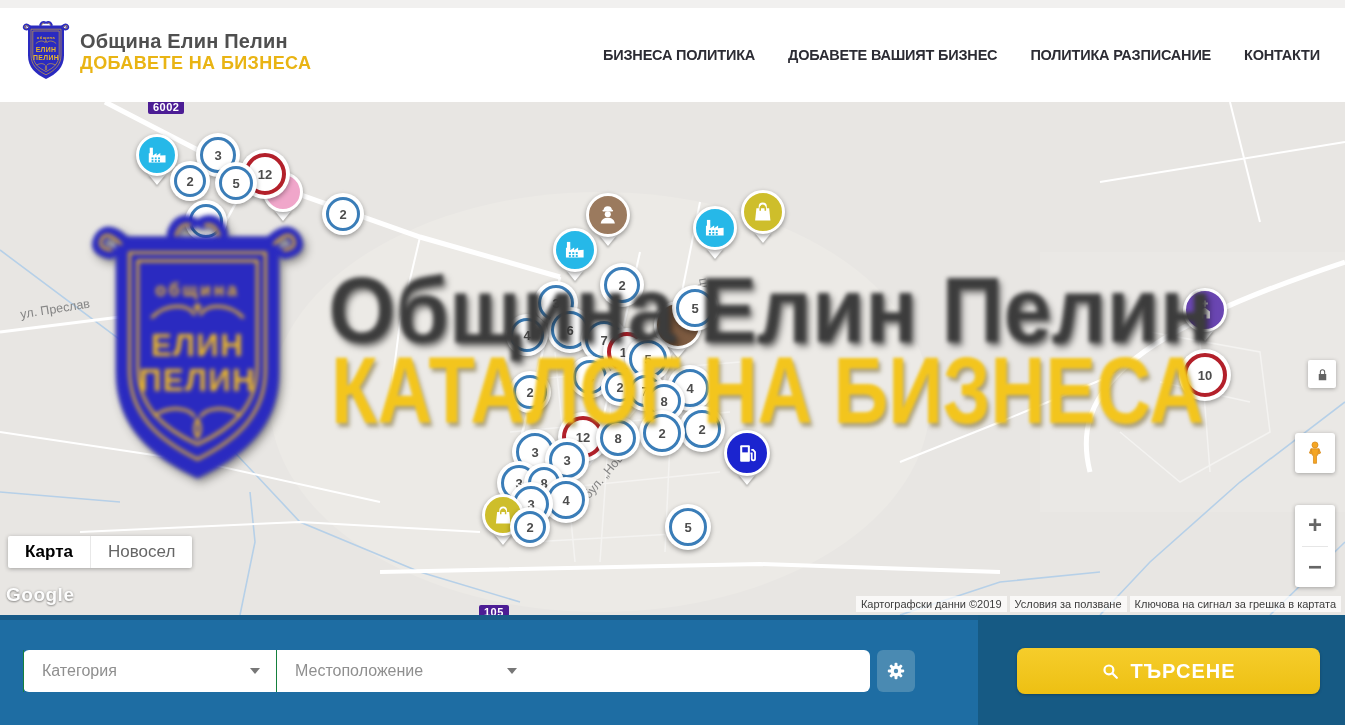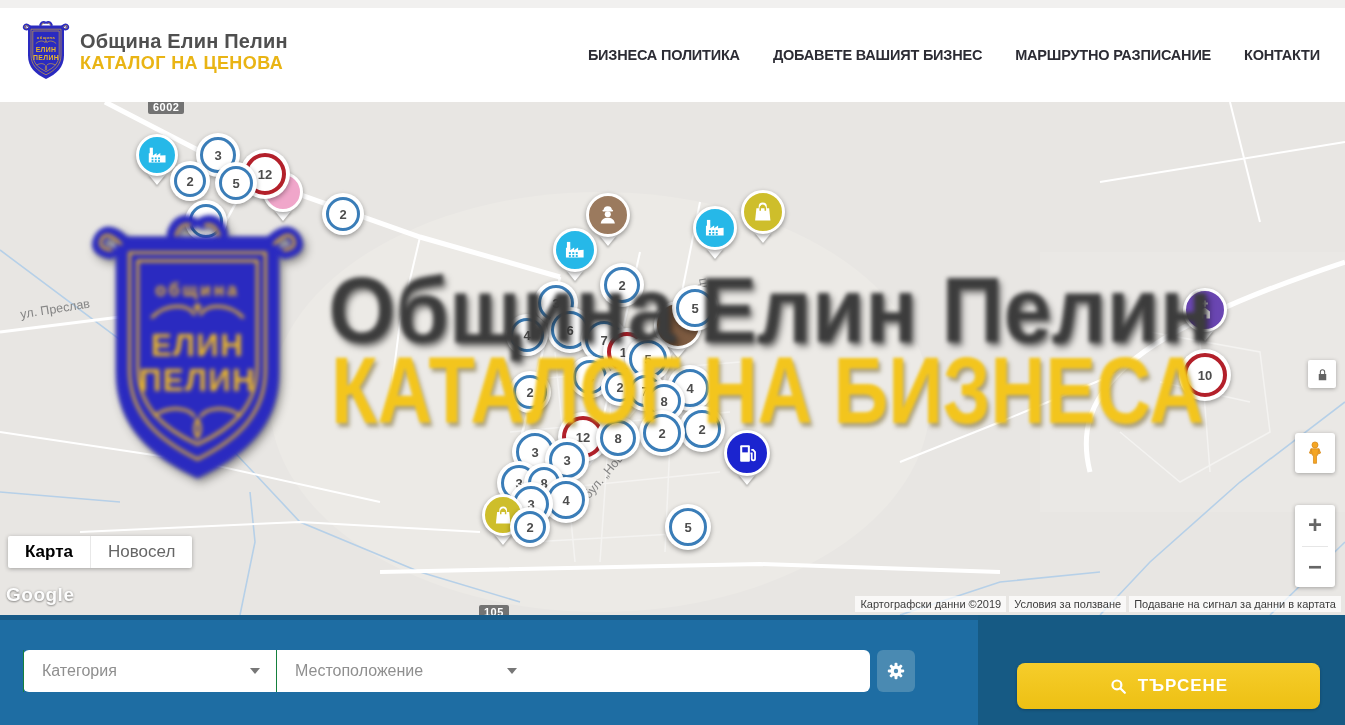--- a/index.html
+++ b/index.html
@@ -18,21 +18,21 @@
   .brand-subtitle{font-size:18px;font-weight:700;color:#e9b414;letter-spacing:.4px;}
   .nav{position:absolute;right:25px;top:0;height:94px;display:flex;align-items:center;gap:33px;}
   .nav a{font-size:14.5px;font-weight:700;color:#2c2c34;text-decoration:none;letter-spacing:-0.2px;white-space:nowrap;}
   
   .map{position:absolute;left:0;top:102px;width:1345px;height:513px;background:#e8e6e3;overflow:hidden;}
   .map-canvas{position:absolute;inset:0;z-index:0;}
   .street{position:absolute;z-index:1;font-size:12.5px;color:#858585;white-space:nowrap;}
   .street-preslav{left:20px;top:200px;transform:rotate(-9deg);}
   .street-novosel{left:586px;top:388px;transform:rotate(-50deg);transform-origin:left center;}
   .street-tsi{left:697px;top:176px;transform:rotate(80deg);color:#8a8a8a;}
-  .badge{position:absolute;z-index:1;background:#737373;color:#fff;font-size:11px;font-weight:700;
+  .badge{position:absolute;z-index:1;background:#4c1d95;color:#fff;font-size:11px;font-weight:700;
          padding:1px 5px;border-radius:2px;letter-spacing:.5px;}
   .badge-6002{left:148px;top:-2px;}
   .badge-105{left:479px;top:463px;margin-top:40px;}
   .markers{position:absolute;inset:0;z-index:2;}
   .marker{position:absolute;}
   .cluster{background:#fff;border-radius:50%;box-shadow:0 2px 5px rgba(0,0,0,.35);padding:4px;box-sizing:border-box;}
   .cluster .ring{width:100%;height:100%;border-radius:50%;border:3px solid #3a7db8;box-sizing:border-box;
     display:flex;align-items:center;justify-content:center;font-size:13px;font-weight:700;color:#4d4d4d;}
   .cluster .ring.red{border-color:#b3202a;border-width:4px;}
   .pin-circle{position:absolute;inset:0;border-radius:50%;border:3px solid #fff;box-sizing:border-box;
@@ -87,23 +87,23 @@
   .seg-select{border-left:1px solid #15803d;box-sizing:border-box;cursor:pointer;}
   .seg-category{width:253px;}
   .seg-location{width:257px;}
   .seg-select .val{margin-left:18px;font-size:16px;color:#8f8f8f;}
   .caret{position:absolute;right:16px;top:50%;margin-top:-3px;width:0;height:0;
     border-left:5.5px solid transparent;border-right:5.5px solid transparent;border-top:6px solid #777;}
   .gear-btn{position:absolute;left:877px;top:35px;width:38px;height:42px;background:#4a8ab2;border:none;
     border-radius:6px;cursor:pointer;display:flex;align-items:center;justify-content:center;}
   .gear-btn svg{width:22px;height:22px;}
   .search-btn{position:absolute;left:1017px;top:33px;width:303px;height:46px;border:none;border-radius:8px;
-    background:linear-gradient(#f6cd2b,#edc013);color:#fff;font-size:17px;font-weight:700;letter-spacing:1px;
+    background:linear-gradient(#f6cd2b,#edc013);color:#fff;font-size:20px;font-weight:700;letter-spacing:1px;
     cursor:pointer;display:flex;align-items:center;justify-content:center;gap:10px;
-    font-family:"Liberation Sans",sans-serif;box-shadow:0 1px 3px rgba(0,0,0,.25);margin-top:15px;}
+    font-family:"Liberation Sans",sans-serif;box-shadow:0 1px 3px rgba(0,0,0,.25);}
   .search-btn svg{width:19px;height:19px;}
 </style>
 </head>
 <body>
 
 <div class="top-strip"></div>
 
 <div class="header">
   <div class="brand">
     <div class="brand-shield" id="logo-shield"><svg viewBox="0 0 160 212">
@@ -125,27 +125,27 @@
             <path d="M80 152 c-3 6 -3 10 0 14 c3 -4 3 -8 0 -14"></path>
           </g>
           <g fill="#e8b52b" font-family="Liberation Sans, sans-serif" font-weight="bold" text-anchor="middle">
             <text x="80" y="62" font-size="13" letter-spacing="2">община</text>
             <text x="80" y="106" font-size="23" letter-spacing="1">ЕЛИН</text>
             <text x="80" y="132" font-size="23" letter-spacing="1">ПЕЛИН</text>
           </g>
         </svg></div>
     <div class="brand-text">
       <div class="brand-title">Община Елин Пелин</div>
-      <div class="brand-subtitle">КАТАЛОГ НА ЦЕНОВА</div>
+      <div class="brand-subtitle">ДОБАВЕТЕ НА БИЗНЕСА</div>
     </div>
   </div>
   <div class="nav">
     <a href="#">БИЗНЕСА ПОЛИТИКА</a>
     <a href="#">ДОБАВЕТЕ ВАШИЯТ БИЗНЕС</a>
-    <a href="#">МАРШРУТНО РАЗПИСАНИЕ</a>
+    <a href="#">ПОЛИТИКА РАЗПИСАНИЕ</a>
     <a href="#">КОНТАКТИ</a>
   </div>
 </div>
 
 <div class="map">
   <svg class="map-canvas" viewBox="0 0 1345 513" preserveAspectRatio="none">
     <rect width="1345" height="513" fill="#e8e6e3"></rect>
     <ellipse cx="600" cy="300" rx="330" ry="210" fill="#eceae6"></ellipse>
     <rect x="1040" y="150" width="305" height="260" fill="#eae8e5"></rect>
     <g stroke="#b6d0e8" stroke-width="1.6" fill="none">
@@ -508,21 +508,21 @@
   <div class="maptype">
     <div class="sel">Карта</div>
     <div class="unsel">Новосел</div>
   </div>
 
   <div class="google-logo">Google</div>
 
   <div class="attrib">
     <span>Картографски данни ©2019</span>
     <span>Условия за ползване</span>
-    <span>Подаване на сигнал за данни в картата</span>
+    <span>Ключова на сигнал за грешка в картата</span>
   </div>
 
   <button class="ctl ctl-lock">
     <svg viewBox="0 0 24 24">
       <path fill="#636363" d="M12 3.5a4.3 4.3 0 0 1 4.3 4.3V11H18v10H6V11h1.7V7.8A4.3 4.3 0 0 1 12 3.5zm2.6 7.5V7.8a2.6 2.6 0 0 0-5.2 0V11z"></path>
     </svg>
   </button>
 
   <button class="ctl ctl-pegman">
     <svg viewBox="0 0 24 24">

